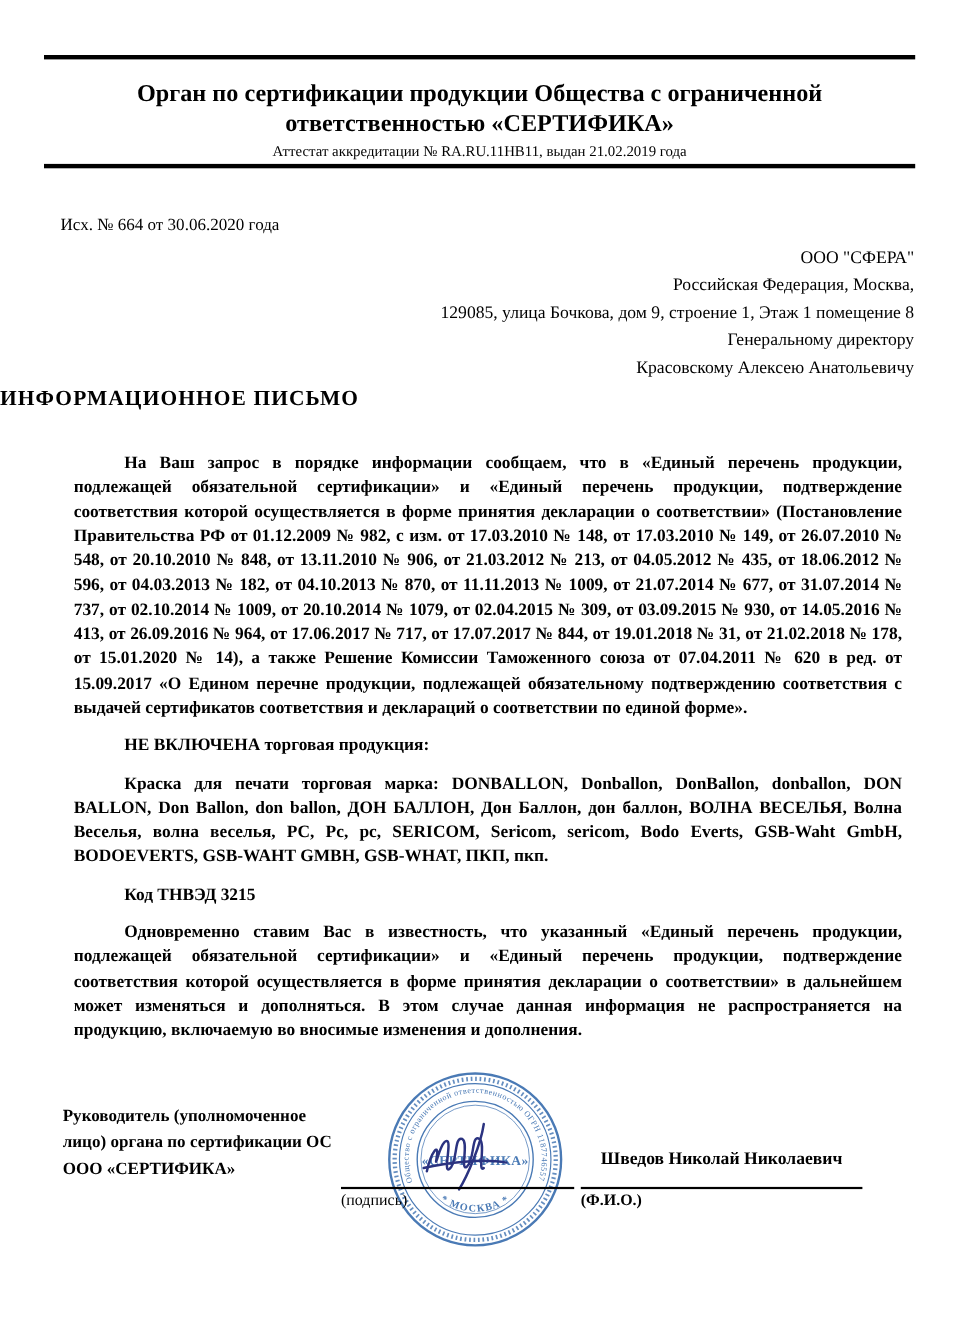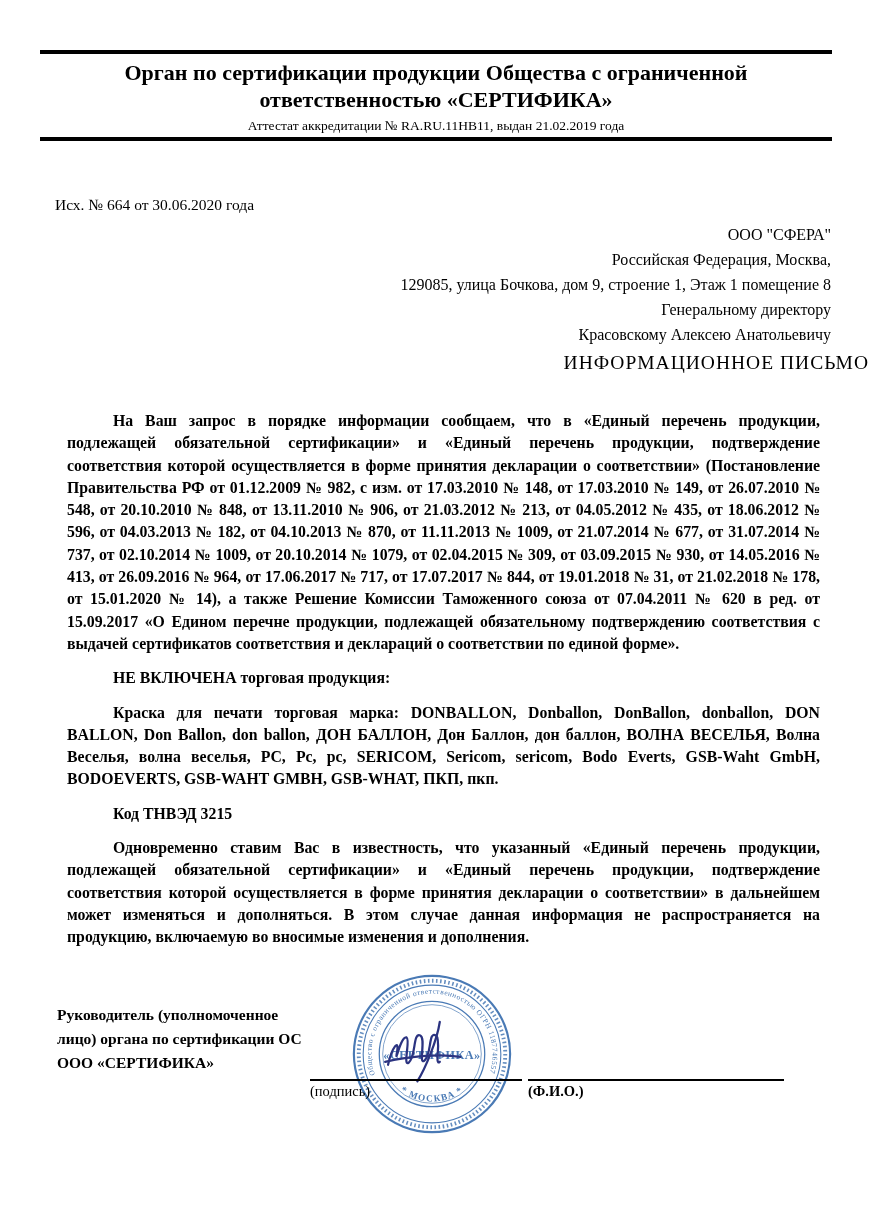--- a/index.html
+++ b/index.html
@@ -6,36 +6,36 @@
   .page {
     position:relative; width:869px; height:1217px; background:#ffffff;
     font-family:"Liberation Serif","DejaVu Serif",serif; color:#000;
     overflow:hidden;
   }
 
   
   .letterhead {
     position:absolute; left:40px; width:792px; top:50px;
     border-top:4px solid #000; border-bottom:4px solid #000;
-    text-align:center; padding:4px 0 3px 0;
+    text-align:center; padding:16px 0 3px 0;
   }
   .letterhead .org-title {
     font-size:22px; font-weight:bold; line-height:1.22; margin:2px auto 3px auto;
     max-width:770px;
   }
   .letterhead .sub { font-size:13.5px; line-height:1.30; }
 
   
   .ref-line { position:absolute; left:55px; top:196px; font-size:15.5px; }
   .recipient { position:absolute; right:38px; top:222px; text-align:right;
                font-size:16px; line-height:25px; }
 
   
-  .doc-title { position:absolute; left:0; width:100%; top:352px; text-align:right;
-               font-size:19.5px; font-weight:normal; letter-spacing:1px; }
+  .doc-title { position:absolute; left:0; width:100%; top:352px; text-align:left;
+               font-size:19.5px; font-weight:bold; letter-spacing:1px; }
 
   
   .body-text { position:absolute; left:55px; width:777px; top:398px;
                font-size:15.8px; font-weight:bold; line-height:22.3px;
                text-align:justify; }
   .body-text p { margin:12px; text-indent:46px; }
 
   
   .sig-section { position:absolute; left:0; top:995px; width:719px; height:190px; }
   .sig-left { position:absolute; left:57px; top:8px; width:252px;
@@ -109,17 +109,18 @@
                    C 69,88 65,63 73,66 C 79,69 71,96 77,92 C 85,86 81,61 89,66 C 95,70 87,98 93,93"></path>
           <path d="M 93,52 C 90,72 78,100 70,113"></path>
           <path d="M 37,93 C 58,88 92,84 114,88"></path>
         </g>
       </svg>
     </div>
 
     <div class="sig-line sig-line-center"></div>
     <div class="sig-caption sig-caption-center">(подпись)</div>
 
+    <div class="sig-name">Шведов Николай Николаевич</div>
     <div class="sig-line sig-line-right"></div>
     <div class="sig-caption sig-caption-right">(Ф.И.О.)</div>
   </div>
 
 </div>
 
 </body></html>

